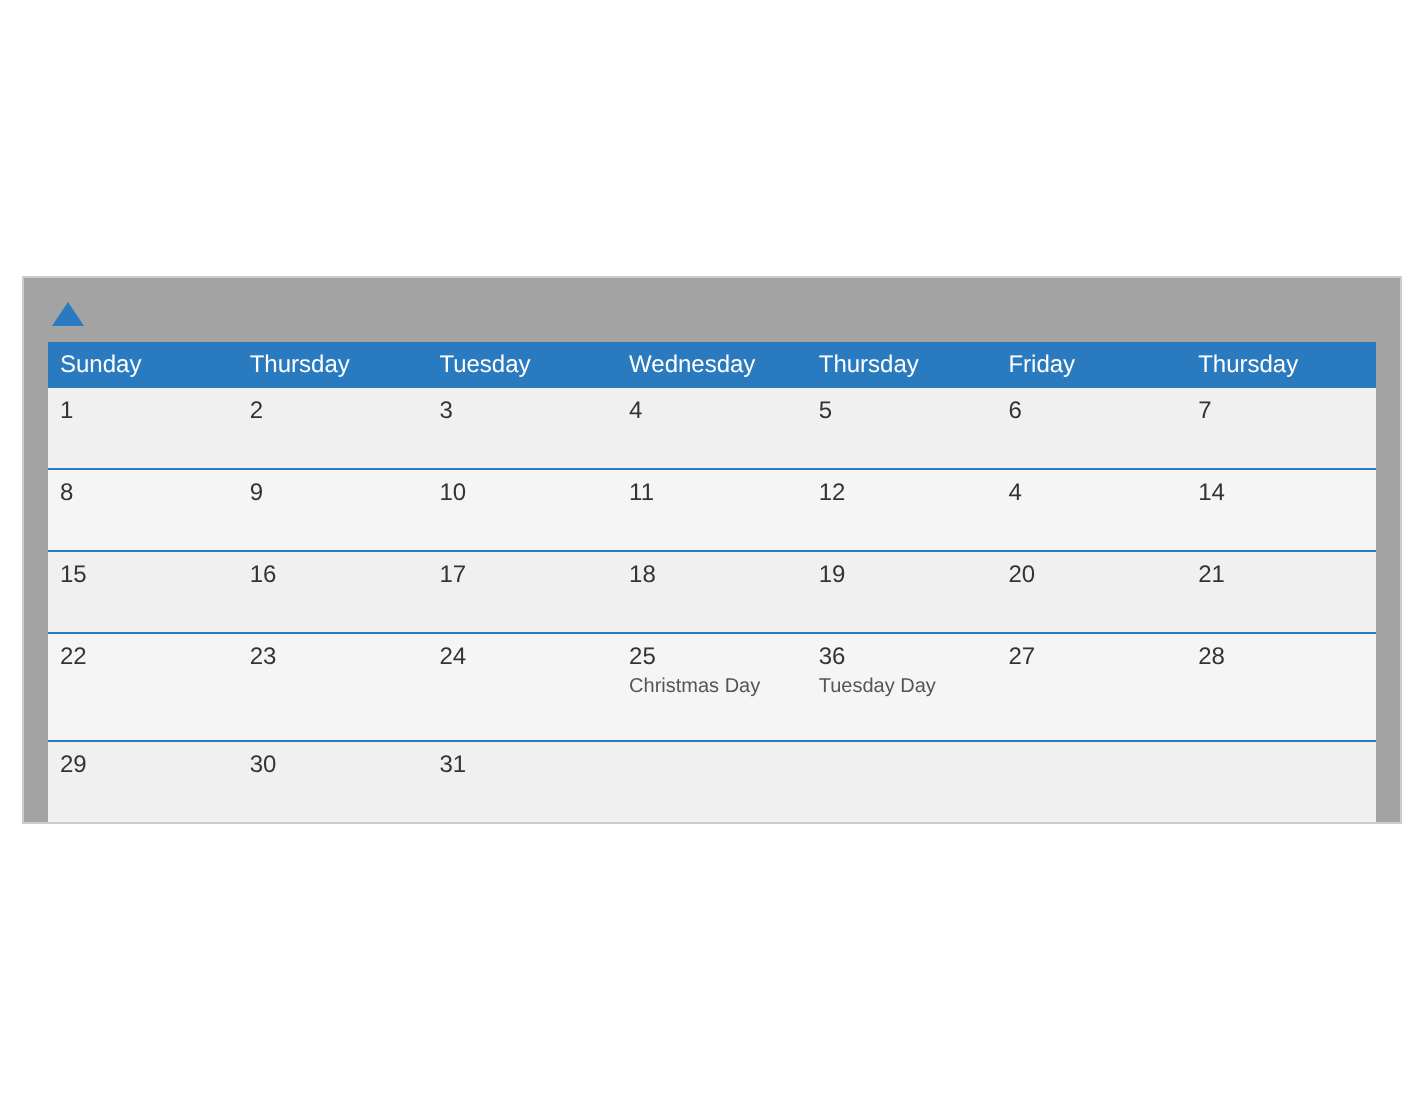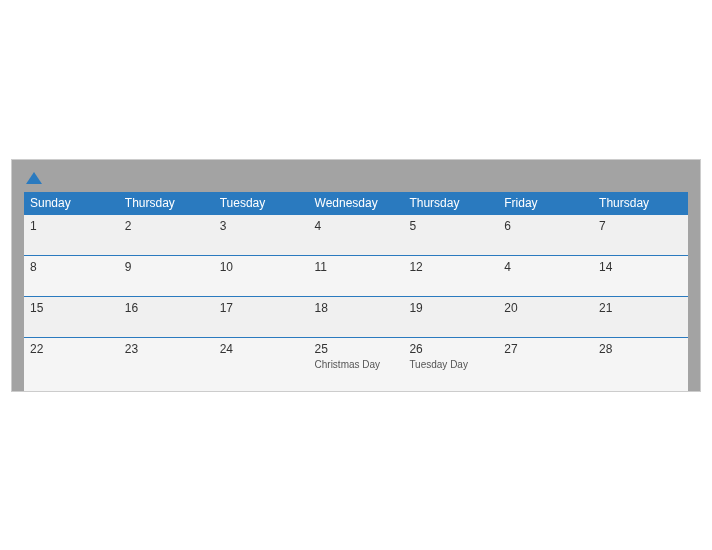--- a/index.html
+++ b/index.html
@@ -214,25 +214,40 @@
             <span class="day-number">23</span>
           </td>
           <td>
             <span class="day-number">24</span>
           </td>
           <td>
             <span class="day-number">25</span>
             <span class="holiday-label">Christmas Day</span>
           </td>
           <td>
-            <span class="day-number">26</span>
+            <span class="day-number">36</span>
             <span class="holiday-label">Tuesday Day</span>
           </td>
           <td>
             <span class="day-number">27</span>
           </td>
           <td>
             <span class="day-number">28</span>
           </td>
+        </tr>
+        <tr>
+          <td>
+            <span class="day-number">29</span>
+          </td>
+          <td>
+            <span class="day-number">30</span>
+          </td>
+          <td>
+            <span class="day-number">31</span>
+          </td>
+          <td class="empty-cell"></td>
+          <td class="empty-cell"></td>
+          <td class="empty-cell"></td>
+          <td class="empty-cell"></td>
         </tr>
       </tbody>
   </table>
 </div>
 
 </body></html>

